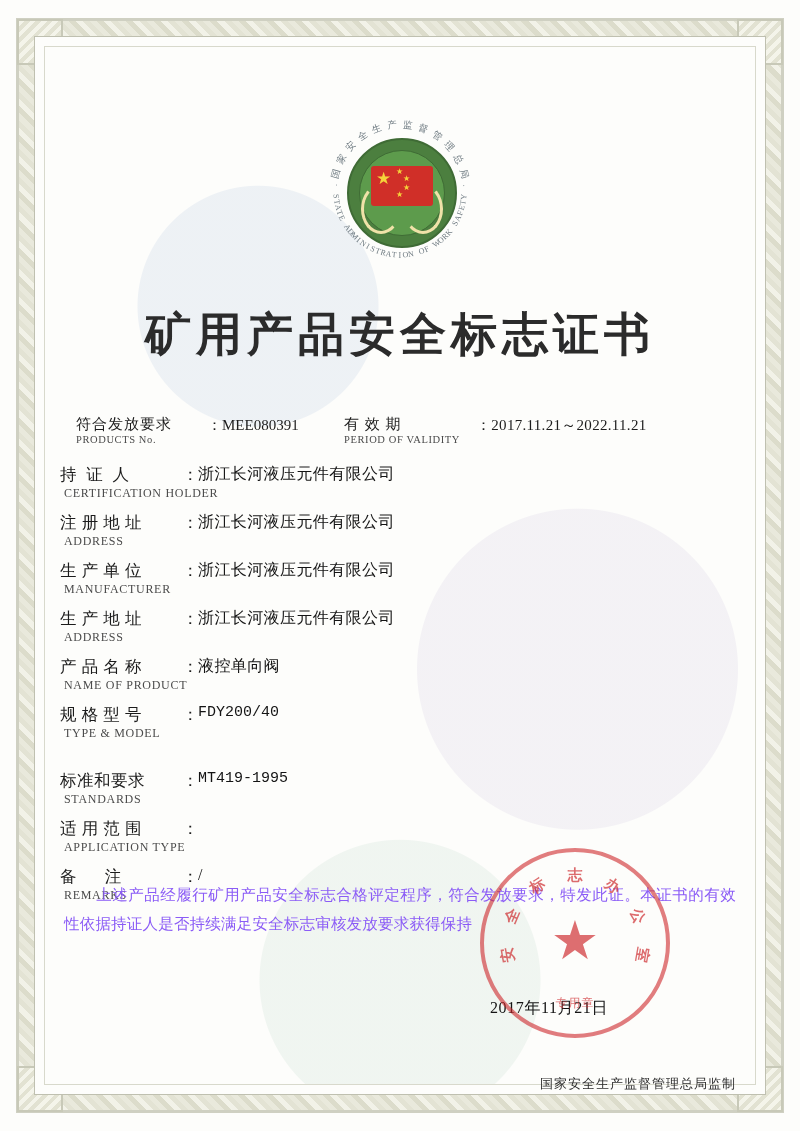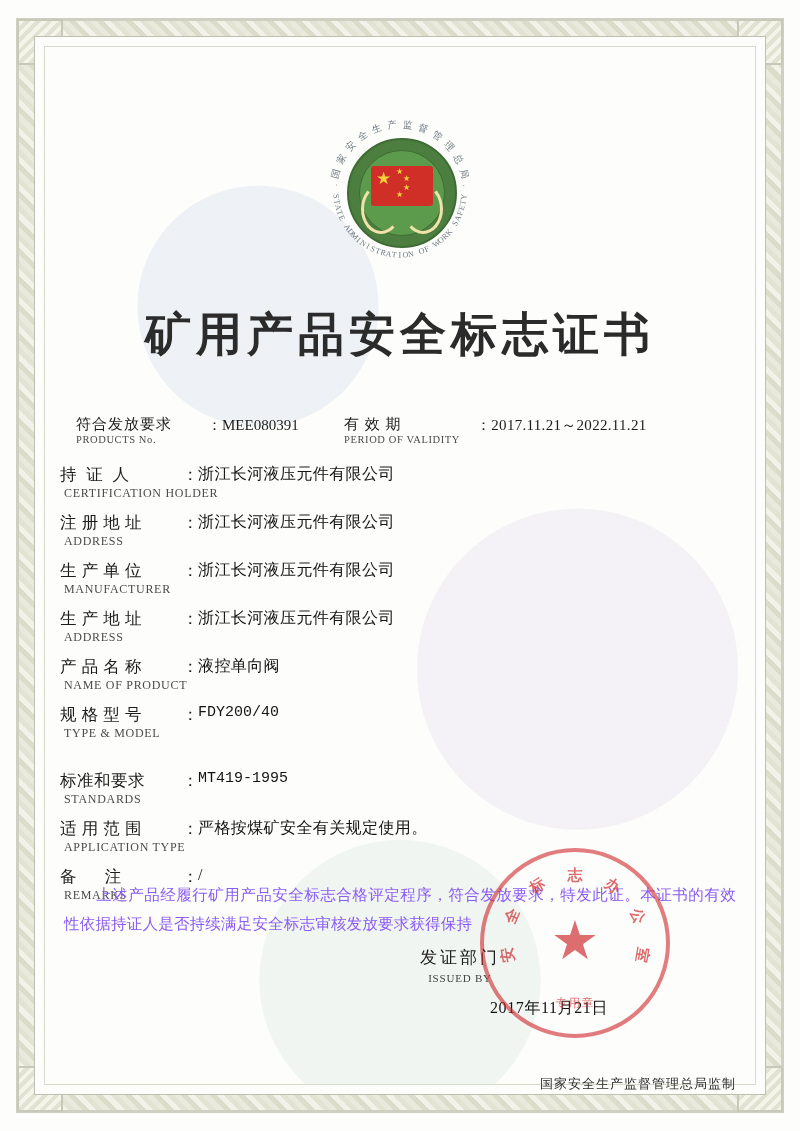--- a/index.html
+++ b/index.html
@@ -469,38 +469,33 @@
         <div class="f-label-cn">标准和要求</div>
         <div class="f-label-en">STANDARDS</div>
         <div class="f-colon">：</div>
         <div class="f-value mono">MT419-1995</div>
       </div>
 
       <div class="field">
         <div class="f-label-cn">适 用 范 围</div>
         <div class="f-label-en">APPLICATION TYPE</div>
         <div class="f-colon">：</div>
-        <div class="f-value">严格按煤矿安全有关规定使用。</div>
       </div>
 
       <div class="field">
         <div class="f-label-cn">备      注</div>
         <div class="f-label-en">REMARKS</div>
         <div class="f-colon">：</div>
         <div class="f-value">/</div>
       </div>
 
     </div>
 
     <div class="statement"><span class="indent"></span><span>上述产品经履行矿用产品安全标志合格评定程序，符合发放要求，特发此证。本证书的有效性依据持证人是否持续满足安全标志审核发放要求获得保持</span></div>
 
-    <div class="issuer">
-      <div class="issuer-cn">发证部门</div>
-      <div class="issuer-en">ISSUED BY</div>
-    </div>
     <div class="issue-date">2017年11月21日</div>
 
     <div class="seal">
       <div id="seal-ring">
           <span class="seal-ring-char" style="transform: rotate(-190deg) translate(68px) rotate(90deg) translate(-50%, -50%);">安</span>
           <span class="seal-ring-char" style="transform: rotate(-156.667deg) translate(68px) rotate(90deg) translate(-50%, -50%);">全</span>
           <span class="seal-ring-char" style="transform: rotate(-123.333deg) translate(68px) rotate(90deg) translate(-50%, -50%);">标</span>
           <span class="seal-ring-char" style="transform: rotate(-90deg) translate(68px) rotate(90deg) translate(-50%, -50%);">志</span>
           <span class="seal-ring-char" style="transform: rotate(-56.6667deg) translate(68px) rotate(90deg) translate(-50%, -50%);">办</span>
           <span class="seal-ring-char" style="transform: rotate(-23.3333deg) translate(68px) rotate(90deg) translate(-50%, -50%);">公</span>

